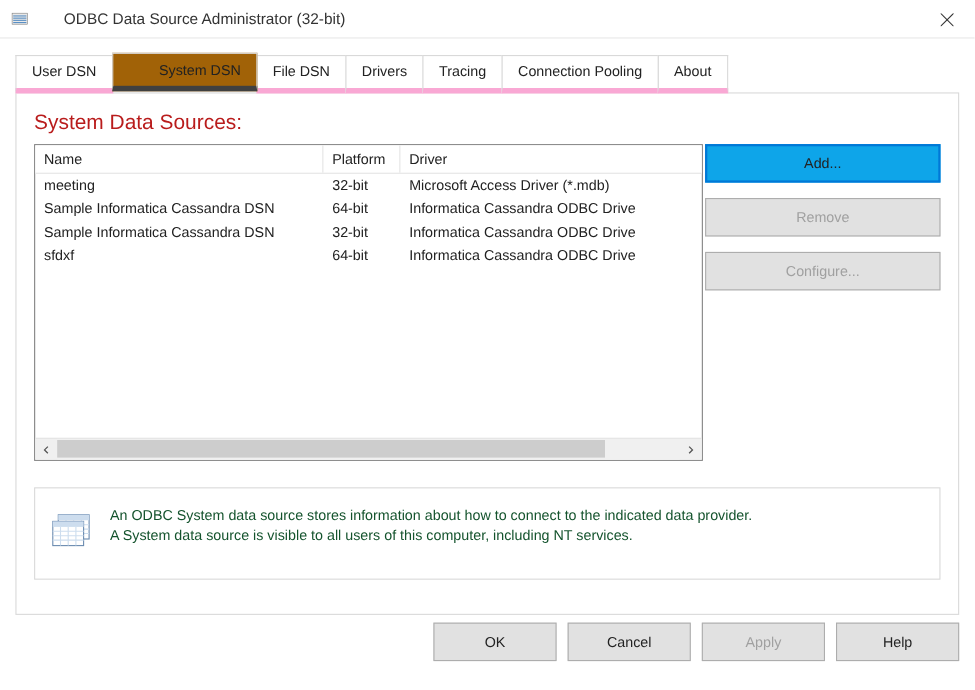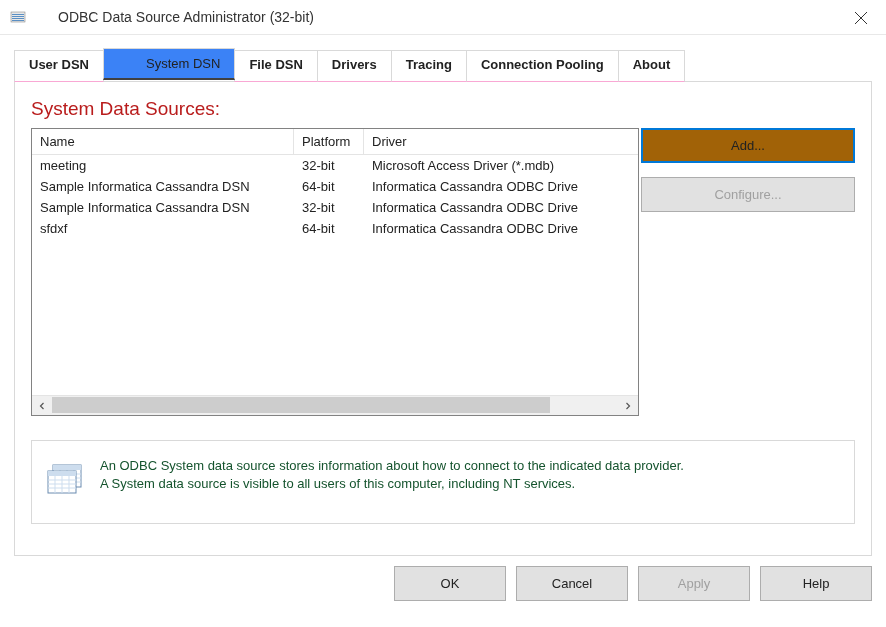--- a/index.html
+++ b/index.html
@@ -60,32 +60,31 @@
       padding: 6px 14px;
       border: 1px solid #d9d9d9;
       background: #fff;
       font-size: 13px;
       color: #222;
       margin-right: -1px;
       cursor: pointer;
       position: relative;
     }
     .tab.active {
-      background: #3b82f6;
-      border-bottom: 2px solid #404040;
+      background: #a16207;
+      border-bottom: 5px solid #404040;
       z-index: 3;
       padding-top: 7px;
       padding-bottom: 7px;
       top: -2px;
       padding-left: 42px;
     }
     .tab:not(.active) {
       background: #fff;
-      border-bottom: 1px solid #f9a8d4;
-      font-weight: bold;
+      border-bottom: 5px solid #f9a8d4;
     }
     .tabpanel {
       border: 1px solid #d9d9d9;
       background: #fff;
       padding: 16px;
       min-height: 475px;
       position: relative;
     }
     .label {
       font-size: 19px;
@@ -177,21 +176,21 @@
       height: 35px;
       border: 1px solid #adadad;
       background: #e1e1e1;
       font-size: 13px;
       color: #222;
       cursor: pointer;
       font-family: inherit;
     }
     .btn.primary {
       border: 2px solid #0078d7;
-      background: #a16207;
+      background: #0ea5e9;
     }
     .btn.disabled {
       color: #a0a0a0;
       cursor: default;
     }
     .info-box {
       margin-top: 24px;
       border: 1px solid #d9d9d9;
       padding: 16px 14px 22px 14px;
       display: flex;
@@ -296,20 +295,21 @@
           <div class="hscroll-arrow">
             <svg width="8" height="8" viewBox="0 0 8 8">
                 <polyline points="2.5,1 5.5,4 2.5,7" fill="none" stroke="#555" stroke-width="1.2"></polyline>
               </svg>
           </div>
         </div>
       </div>
 
       <div class="side-buttons">
         <button class="btn primary">Add...</button>
+        <button class="btn disabled">Remove</button>
         <button class="btn disabled">Configure...</button>
       </div>
     </div>
 
     <div class="info-box">
       <div class="info-icon">
         <svg width="40" height="44" viewBox="0 0 40 44">
           <rect x="7" y="8" width="28" height="22" fill="#fff" stroke="#6a8bb0" stroke-width="1"></rect>
           <rect x="7" y="8" width="28" height="5" fill="#cdddee"></rect>
           <line x1="7" y1="17" x2="35" y2="17" stroke="#cdddee" stroke-width="1"></line>

